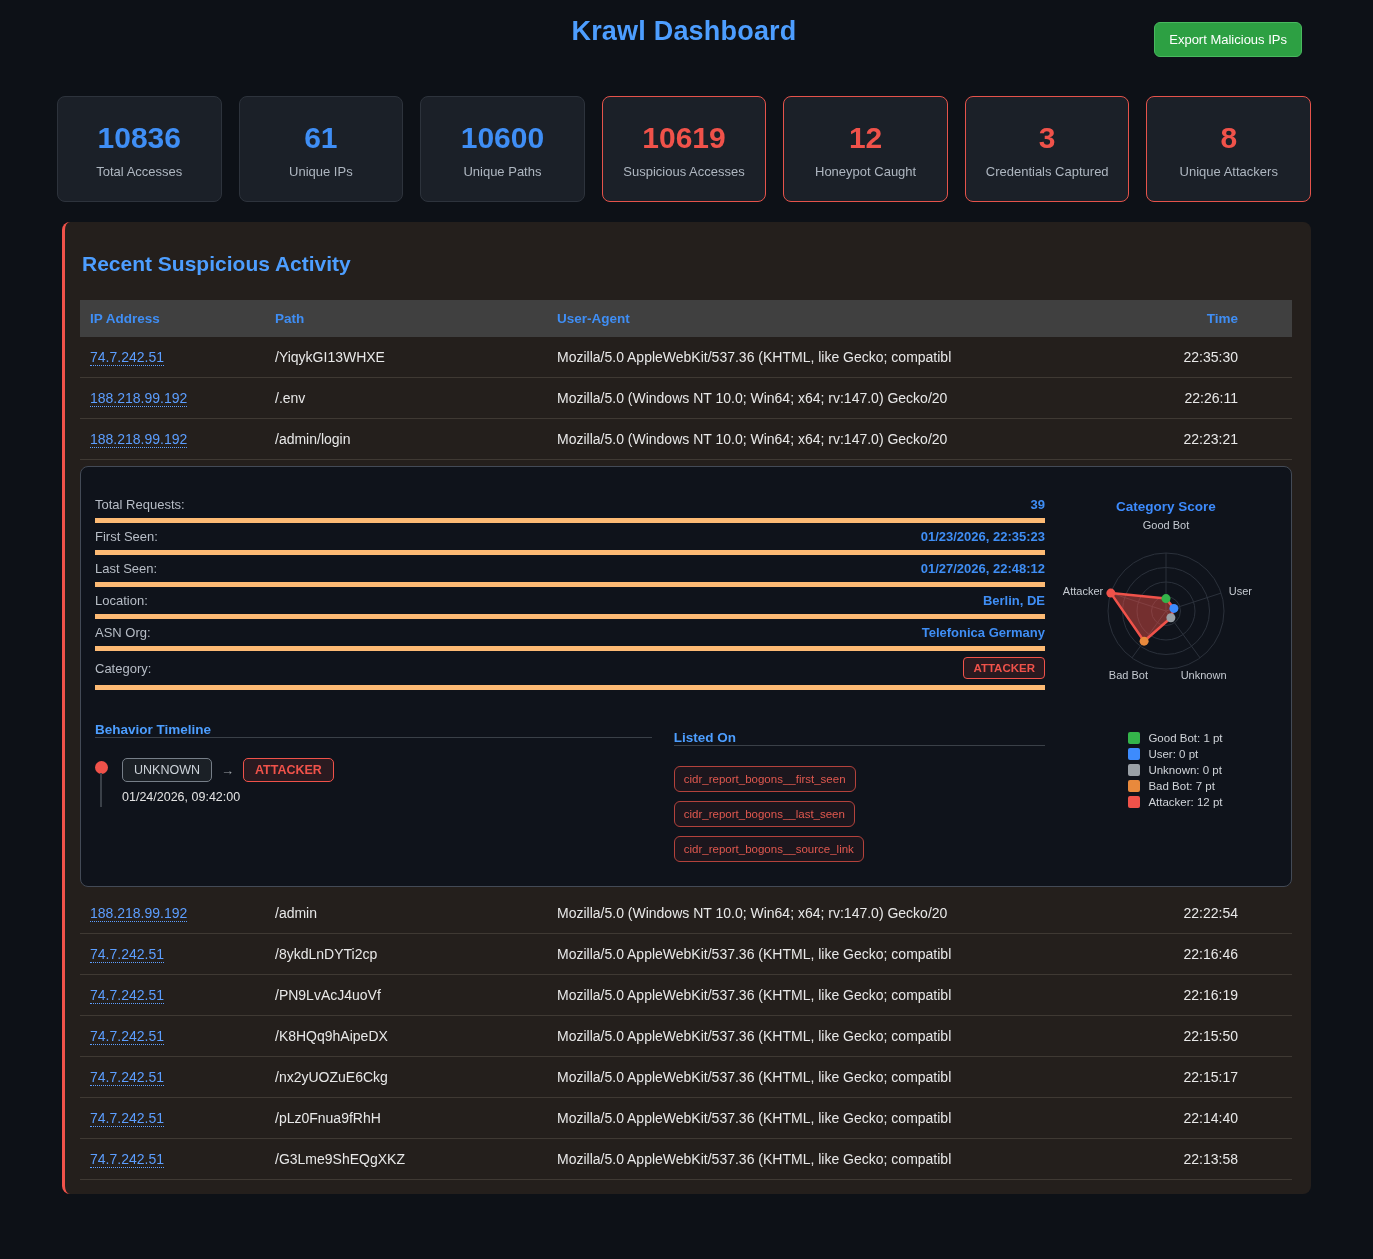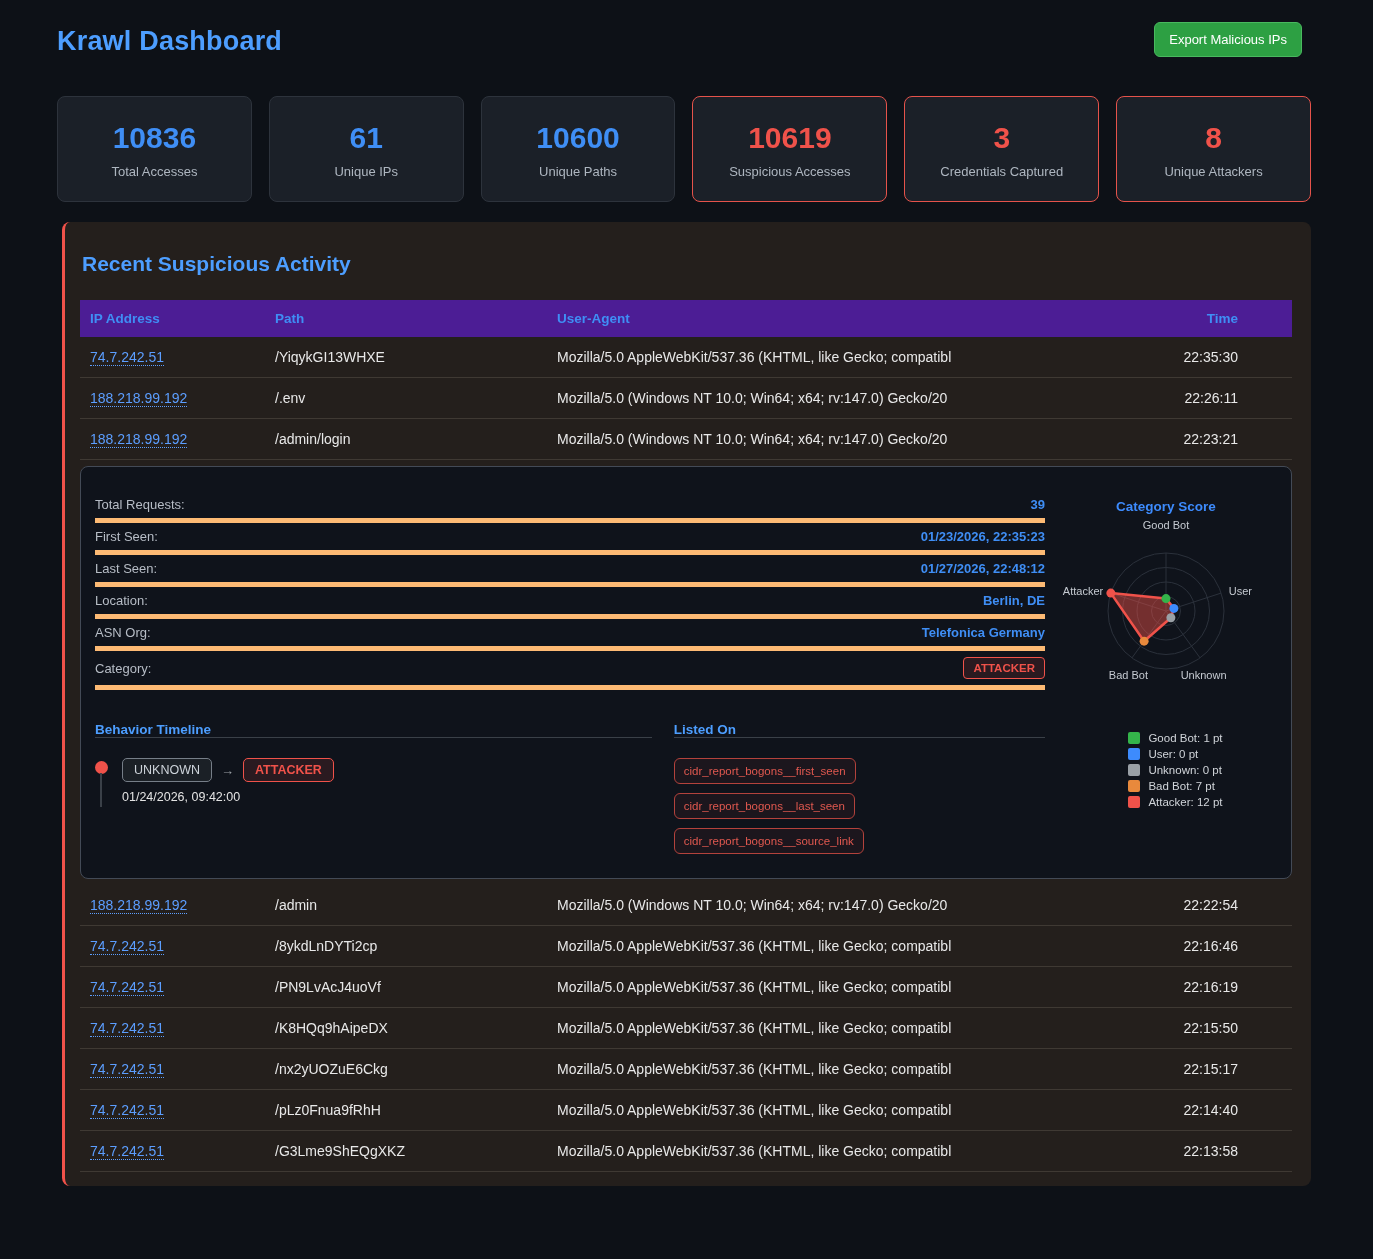--- a/index.html
+++ b/index.html
@@ -7,21 +7,21 @@
   body {
     background:#0d1117;
     color:#e6e6e6;
     font-family:"Liberation Sans", sans-serif;
   }
   .page { padding:0 62px 0 57px; }
 
   
   .hdr { position:relative; height:76px; }
   .hdr h1 {
-    text-align:left; padding-top:26px;
+    text-align:center; padding-top:16px;
     font-size:27px; font-weight:bold; color:#4d9eff; letter-spacing:.2px;
   }
   .export-btn {
     position:absolute; right:9px; top:22px;
     background:#2da043; border:1px solid #49b95f; color:#fff;
     font-size:13px; font-family:inherit; padding:9px 14px; border-radius:6px; cursor:pointer;
   }
 
   
   .stats { display:flex; gap:17px; margin-top:20px; }
@@ -55,21 +55,21 @@
     background:#241f1c;
     border-left:3px solid #f0524a;
     border-radius:8px;
     padding:30px 19px 14px 15px;
     min-height:950px;
   }
   .panel-title { color:#4d9eff; font-size:21px; font-weight:bold; margin:0 0 24px 2px; }
 
   
   .thead {
-    display:flex; align-items:center; background:#4c1d95;
+    display:flex; align-items:center; background:#404040;
     color:#3f8ef5; font-weight:bold; font-size:13.5px; height:37px;
   }
   .trow {
     display:flex; align-items:center; min-height:41px;
     border-bottom:1px solid #3f3933; font-size:14px; color:#e8e8e8; cursor:pointer;
   }
   .c-ip   { width:195px; padding-left:10px; }
   .c-path { width:282px; }
   .c-ua   { flex:1; }
   .c-time { width:200px; text-align:right; padding-right:54px; }
@@ -86,21 +86,21 @@
     padding:6px 0; border-bottom:5px solid #fdba74; font-size:13px; min-height:26px;
   }
   .info-row .ilbl { color:#b7bdc6; }
   .info-row .ival { color:#3f8ef5; font-weight:bold; }
   .badge-red {
     border:1px solid #f0524a; color:#f0524a; background:rgba(240,82,74,.12);
     padding:4px 9px; border-radius:4px; font-size:11.5px; font-weight:bold;
   }
   .sections { display:flex; gap:22px; margin-top:32px; }
   .sec-behavior { flex:1.5; }
-  .sec-listed  { flex:1; }
+  .sec-listed  { flex:1;margin-top:8px; }
   .sec-h {
     color:#4d9eff; font-size:13.5px; font-weight:bold;
     border-bottom:1px solid #3a4048; margin-bottom:20px;
   }
   .tl-item { position:relative; padding-left:27px; }
   .tl-dot {
     position:absolute; left:0; top:3px; width:13px; height:13px; border-radius:50%;
     background:#f0524a;
   }
   .tl-line { position:absolute; left:5px; top:15px; height:34px; width:2px; background:#3a4048; }
@@ -152,20 +152,24 @@
   <div class="card">
     <div class="num">10600</div>
     <div class="lbl">Unique Paths</div>
   </div>
 
   <div class="card red">
     <div class="num">10619</div>
     <div class="lbl">Suspicious Accesses</div>
   </div>
 
+  <div class="card red">
+    <div class="num">12</div>
+    <div class="lbl">Honeypot Caught</div>
+  </div>
 
   <div class="card red">
     <div class="num">3</div>
     <div class="lbl">Credentials Captured</div>
   </div>
 
   <div class="card red">
     <div class="num">8</div>
     <div class="lbl">Unique Attackers</div>
   </div>

